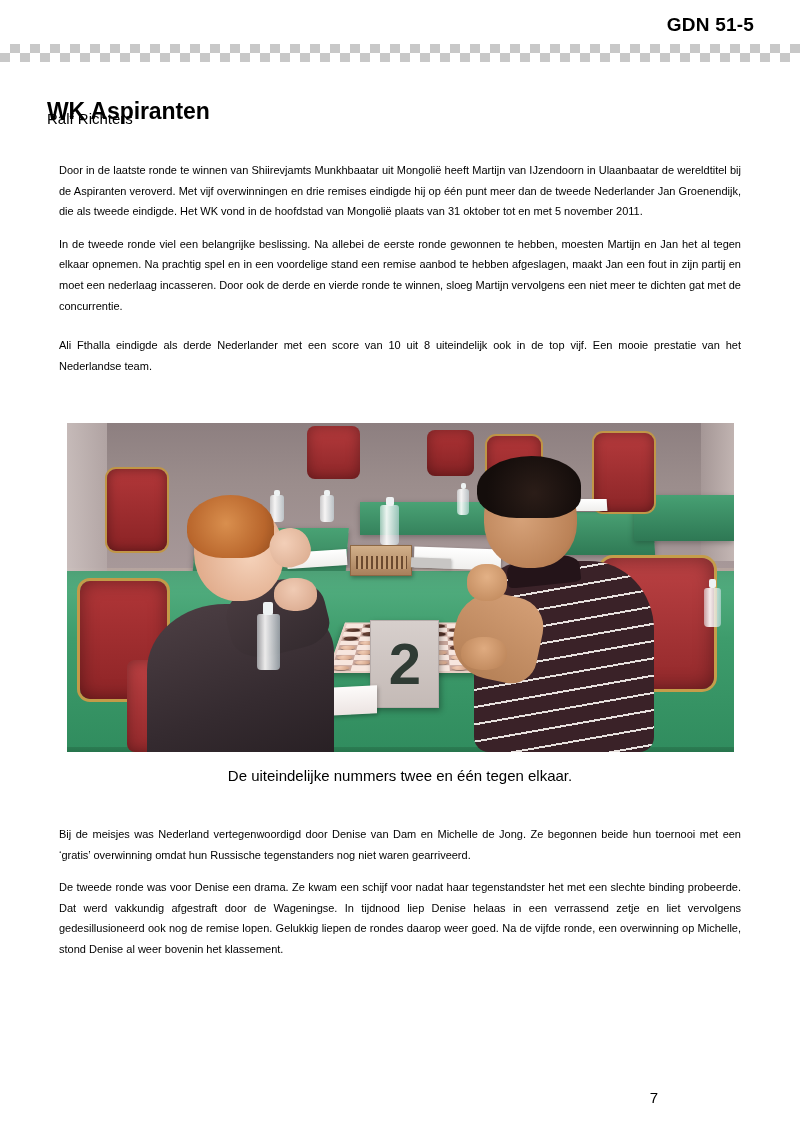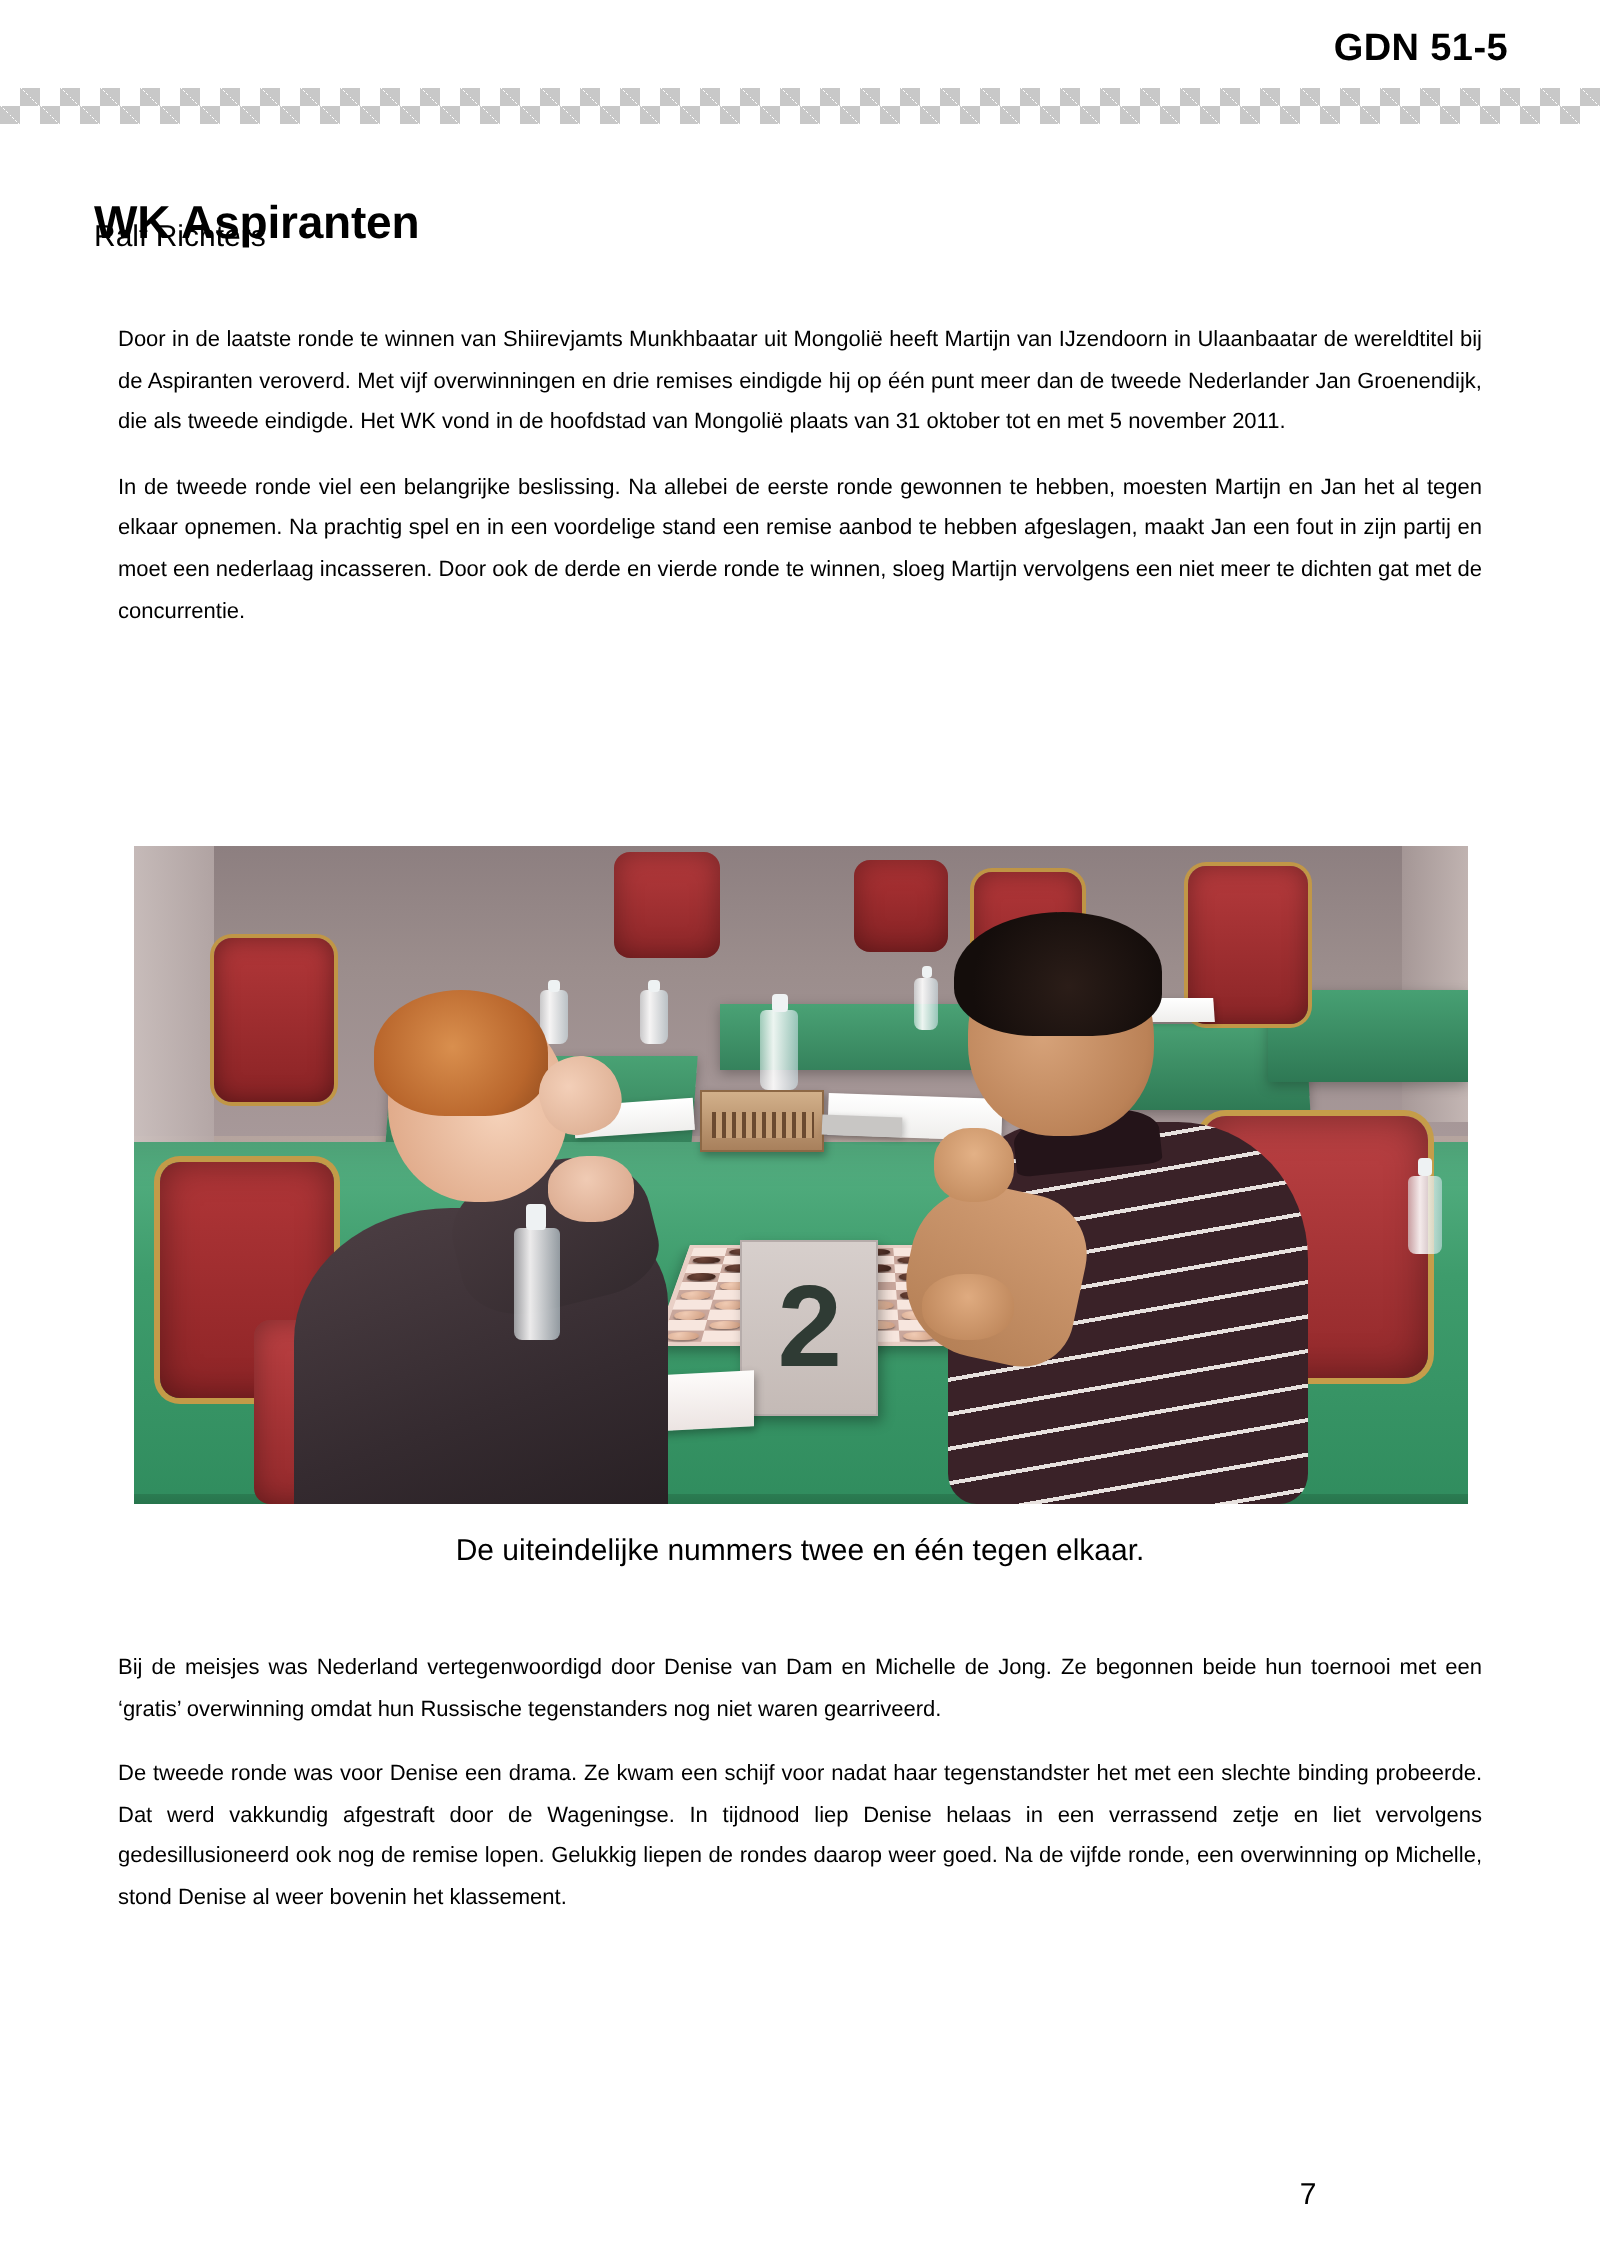--- a/index.html
+++ b/index.html
@@ -459,20 +459,21 @@
     <div class="header-code">GDN 51-5</div>
     <div class="checker"></div>
   </div>
 
   <h1 class="article-title">WK Aspiranten</h1>
   <div class="byline">Ralf Richters</div>
 
   <div class="body-col">
     <p class="para">Door in de laatste ronde te winnen van Shiirevjamts Munkhbaatar uit Mongolië heeft Martijn van IJzendoorn  in Ulaanbaatar de wereldtitel bij de Aspiranten veroverd. Met vijf overwinningen en drie remises eindigde hij op één punt meer dan de tweede Nederlander Jan Groenendijk, die als tweede eindigde. Het WK vond in de hoofdstad van Mongolië plaats van 31 oktober tot en met 5 november 2011.</p>
     <p class="para">In de tweede ronde viel een belangrijke beslissing. Na allebei de eerste ronde gewonnen te hebben, moesten Martijn en Jan het al tegen elkaar opnemen. Na prachtig spel en in een voordelige stand een remise aanbod te hebben afgeslagen, maakt Jan een fout in zijn partij en moet een nederlaag incasseren. Door ook de derde en vierde ronde te winnen, sloeg Martijn vervolgens een niet meer te dichten gat met de concurrentie.</p>
+    <p class="para gap">Ali Fthalla eindigde als derde Nederlander met een score van 10 uit 8 uiteindelijk ook in de top vijf. Een mooie prestatie van het Nederlandse team.</p>
   </div>
 
   <div class="photo-wrap">
     <div class="photo">
 
       <div class="bg-wall"></div>
       <div class="bg-floor"></div>
       <div class="wall-pillar"></div>
       <div class="wall-pillar r"></div>
 

